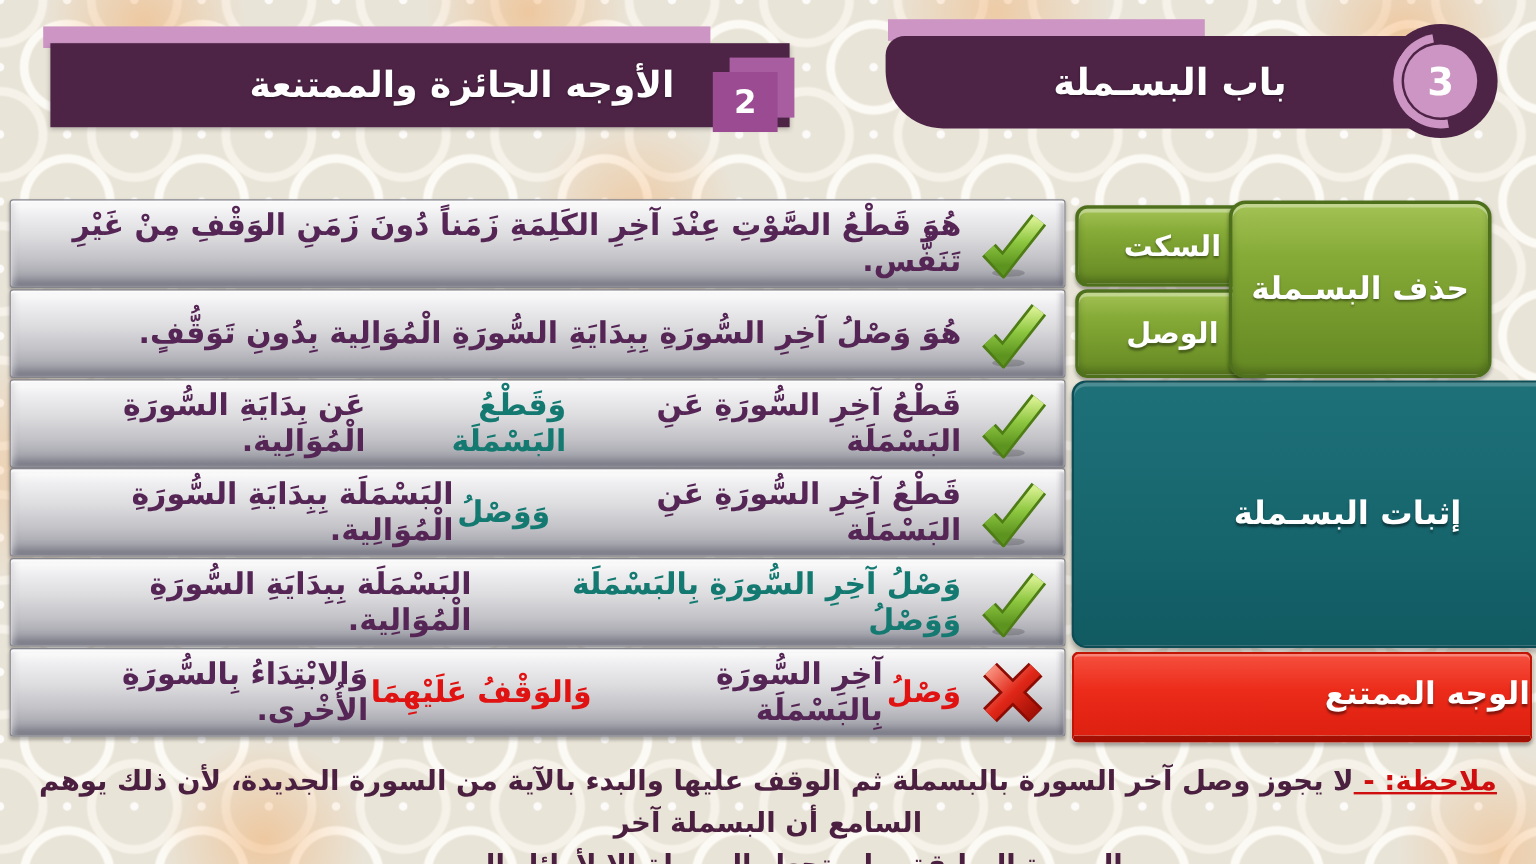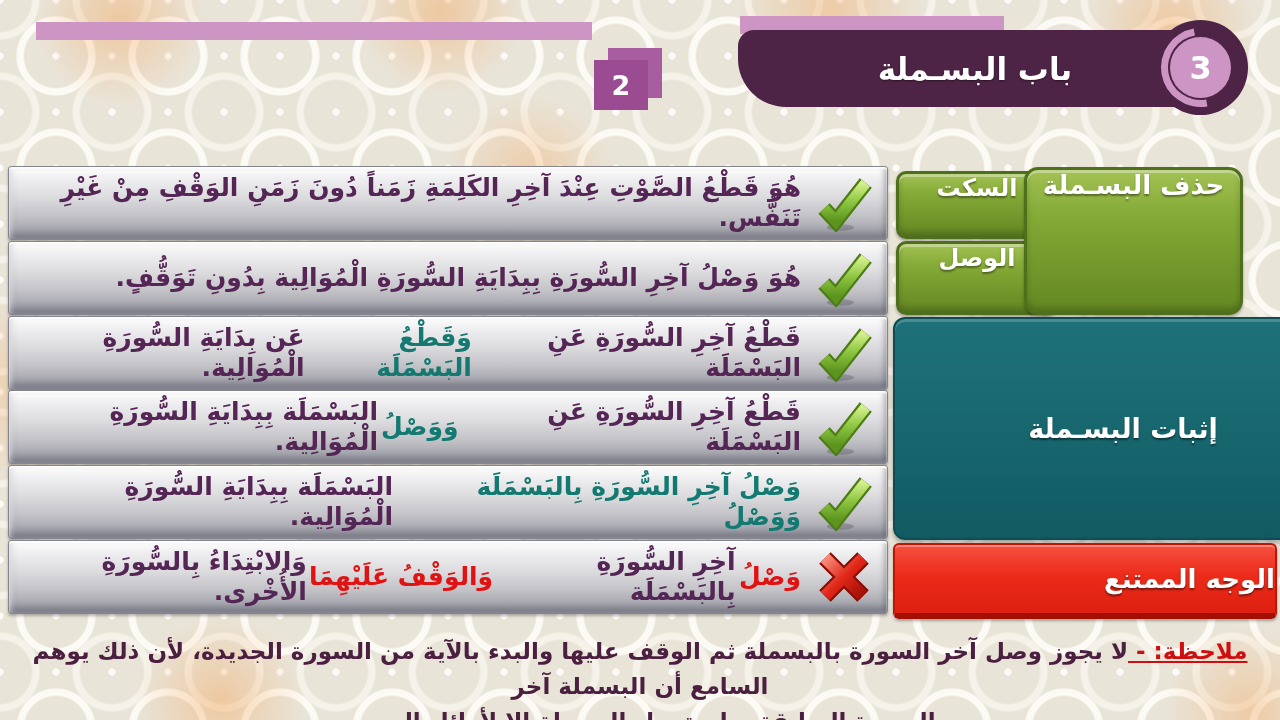--- a/index.html
+++ b/index.html
@@ -47,21 +47,21 @@
   .bar-text{position:absolute;inset:0;display:flex;align-items:center;justify-content:flex-start;
     direction:rtl;padding:0 86px 0 14px;font-size:25px;font-weight:bold;white-space:pre-wrap;line-height:1.2;}
   .seg-purple{color:#552655;}
   .seg-teal{color:#147a71;}
   .seg-red{color:#e01212;}
   .bar-icon{position:absolute;right:14px;top:7px;width:58px;height:58px;}
   
   .green-btn{position:absolute;border:3px solid #4e701d;border-radius:10px;
     background:linear-gradient(180deg,#a3c255 0%,#86ab37 30%,#75992c 65%,#648823 100%);
     box-shadow:inset 0 3px 0 rgba(255,255,255,.35), inset 0 -4px 6px rgba(0,0,0,.2), 0 2px 3px rgba(0,0,0,.3);
-    color:#fff;font-weight:bold;display:flex;align-items:flex-start;justify-content:center;
+    color:#fff;font-weight:bold;display:flex;align-items:center;justify-content:center;
     text-shadow:0 2px 2px rgba(0,0,0,.4);}
   .teal-box{position:absolute;left:893px;top:317px;width:380px;height:219px;border-radius:12px;
     background:linear-gradient(180deg,#1e7179 0%,#17666e 55%,#115a62 100%);
     border:2px solid #0e4d55;box-shadow:inset 0 3px 0 rgba(255,255,255,.2), 0 3px 4px rgba(0,0,0,.3);
     color:#fff;font-weight:bold;font-size:27px;display:flex;align-items:center;justify-content:center;
     text-shadow:0 2px 2px rgba(0,0,0,.45);padding-left:38px;}
   .red-box{position:absolute;left:893px;top:543px;width:380px;height:68px;border-radius:6px;
     background:linear-gradient(180deg,#f6503f 0%,#ec2b1a 45%,#dd2010 100%);
     border:2px solid #c01405;border-bottom:6px solid #a31003;
     box-shadow:inset 0 2px 0 rgba(255,255,255,.3), 0 2px 3px rgba(0,0,0,.3);
@@ -81,20 +81,23 @@
   <div class="pink-bar" style="left:740px;top:16px;width:264px;height:18px;"></div>
   <div class="banner banner-right" style="left:738px;top:30px;width:474px;height:77px;justify-content:center;">
     <span>باب البسـملة</span>
   </div>
   <div class="badge-circle-outer">
     <div class="badge-arc"></div>
     <div class="badge-circle-inner">3</div>
   </div>
 
   <div class="pink-bar" style="left:36px;top:22px;width:556px;height:18px;"></div>
+  <div class="banner banner-left" style="left:42px;top:36px;width:616px;height:70px;font-size:30px;">
+    <span style="margin-left:70px;">الأوجه الجائزة والممتنعة</span>
+  </div>
   <div class="badge-sq-back"></div>
   <div class="badge-sq-front">2</div>
 
   <div class="bar" style="top:166px;">
     <div class="bar-text"><span class="seg-purple">هُوَ قَطْعُ الصَّوْتِ عِنْدَ آخِرِ الكَلِمَةِ زَمَناً دُونَ زَمَنِ الوَقْفِ مِنْ غَيْرِ تَنَفُّس.</span></div>
     <svg class="bar-icon" viewBox="0 0 64 64">
       <defs>
           <linearGradient id="gc" x1="0" y1="0" x2="0" y2="1">
         <stop offset="0" stop-color="#d6ef8e"></stop>
             <stop offset="0.5" stop-color="#8cc63f"></stop>

